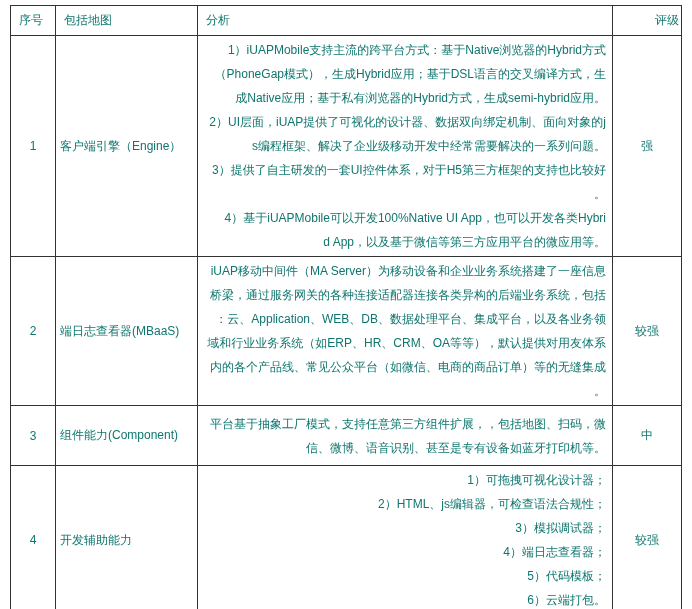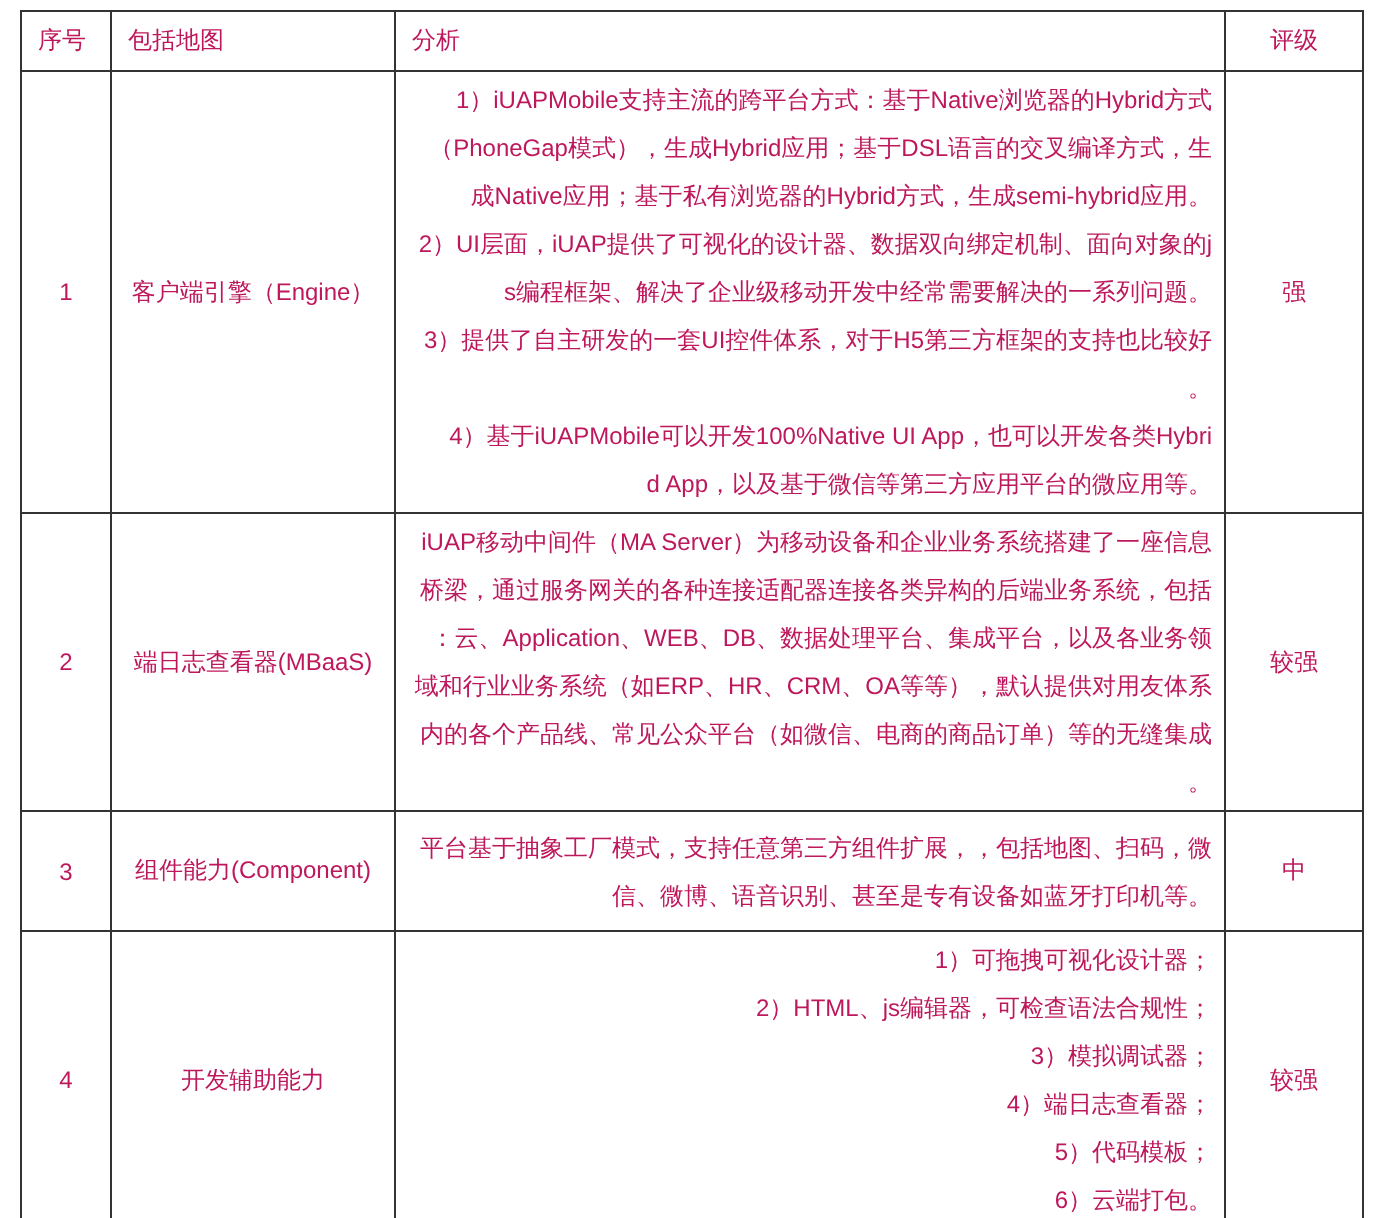--- a/index.html
+++ b/index.html
@@ -20,28 +20,28 @@
       left: 10px;
       top: 5px;
       width: 671px;
       border-collapse: collapse;
       table-layout: fixed;
     }
     table.eval td, table.eval th {
       border: 1px solid #333333;
       font-size: 12px;
       font-weight: normal;
-      color: #be185d;
+      color: #0f766e;
       vertical-align: middle;
       overflow: hidden;
     }
     th.h-left { text-align: left; padding: 4px 8px; height: 30px; }
-    th.h-center { text-align: center; padding: 4px 2px; height: 30px; }
+    th.h-center { text-align: right; padding: 4px 2px; height: 30px; }
     td.c-no { text-align: center; padding: 2px; }
-    td.c-content { text-align: center; padding: 2px 4px; }
+    td.c-content { text-align: left; padding: 2px 4px; }
     td.c-analysis {
       text-align: right;
       padding: 2px 6px 2px 8px;
       white-space: pre-line;
       word-break: break-all;
       line-height: 24px;
     }
     td.c-rating { text-align: center; padding: 2px; }
     tr.r-h1 td { height: 217px; }
     tr.r-h2 td { height: 145px; }

